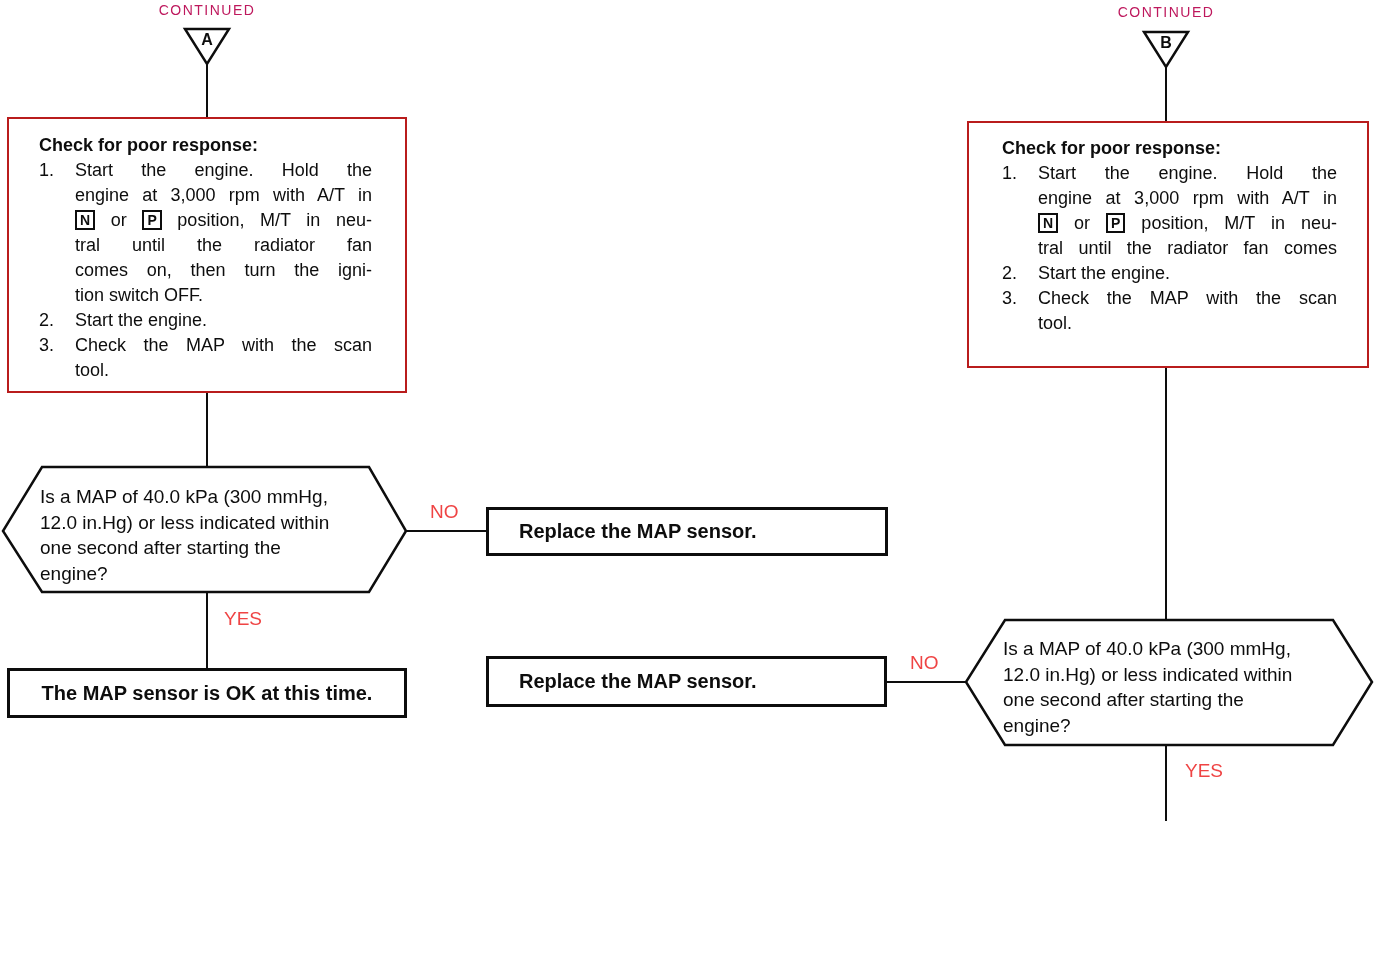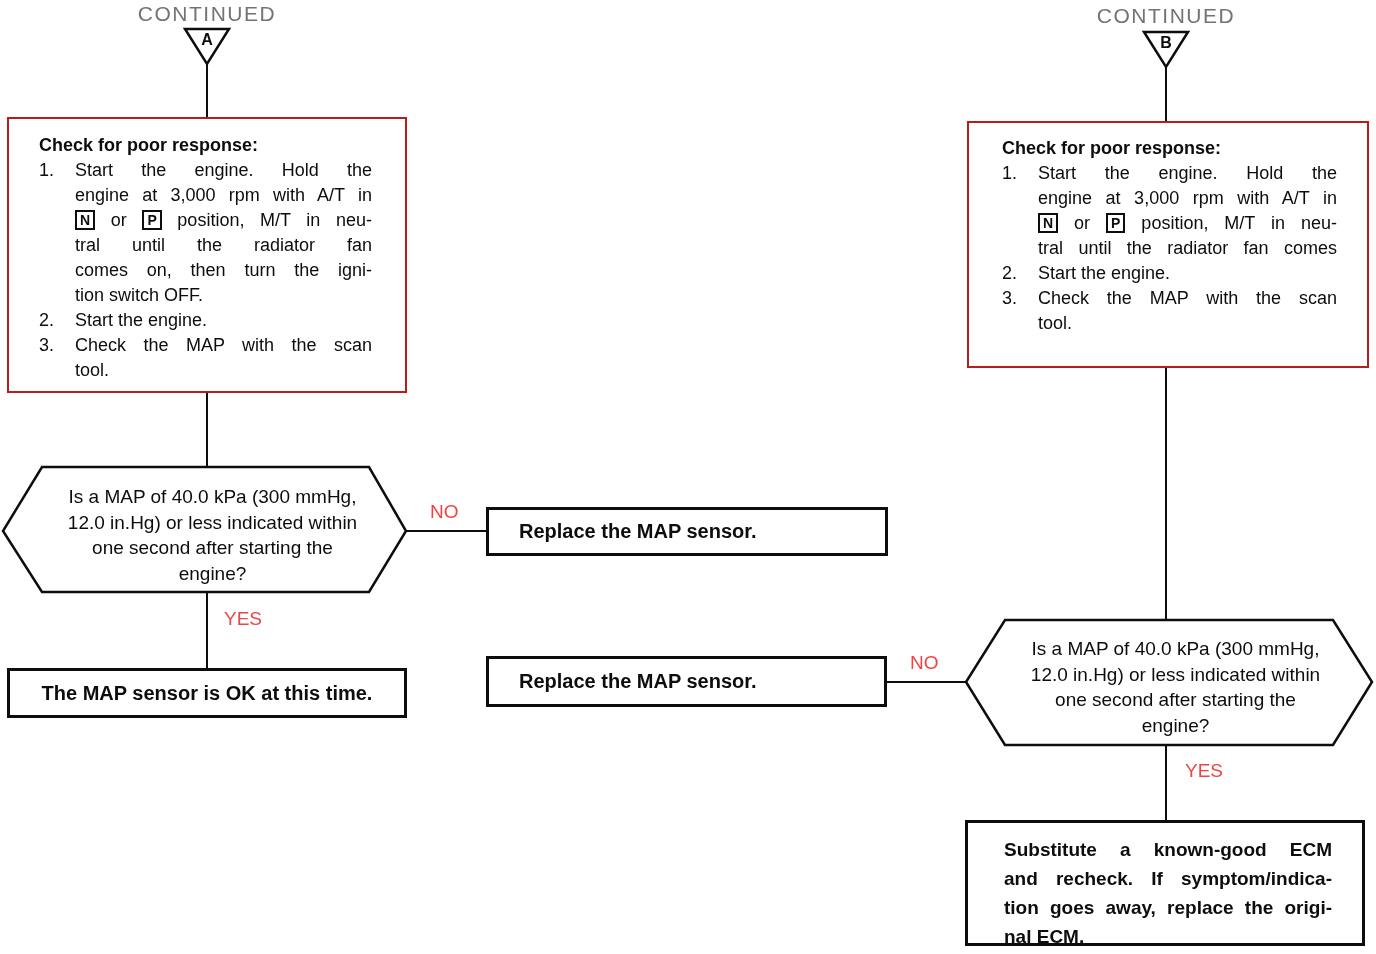--- a/index.html
+++ b/index.html
@@ -3,39 +3,39 @@
 <meta charset="utf-8">
 <style>
   html,body{margin:0;padding:0;background:#ffffff;}
   .canvas{
     position:relative;width:1376px;height:954px;background:#ffffff;
     font-family:"Liberation Sans",sans-serif;color:#0d0d0d;overflow:hidden;
   }
   .abs{position:absolute;}
   svg.wires{position:absolute;left:0;top:0;}
   .continued{
-    font-size:21px;letter-spacing:1.5px;text-align:center;color:#737373;
+    font-size:14px;letter-spacing:1.5px;text-align:center;color:#be185d;
   }
   .tri-letter{font-size:16px;font-weight:bold;text-align:center;}
   .procbox{
     border:2px solid #b91c1c;background:#ffffff;box-sizing:border-box;
     font-size:18px;line-height:25px;
   }
   .procbox .inner{padding:14px 33px 0 30px;}
   .procbox .title{font-weight:bold;}
   .nitem{display:flex;}
   .nitem .num{width:36px;flex:0 0 36px;}
   .nitem .nbody{flex:1 1 auto;}
   .jl{text-align:justify;text-align-last:justify;}
   .boxed{
     display:inline-block;border:2px solid #0d0d0d;font-weight:bold;
     font-size:14px;line-height:16px;padding:0 3px;vertical-align:1px;
   }
   .question{
-    font-size:19px;line-height:25.5px;color:#0d0d0d;text-align:center;
+    font-size:19px;line-height:25.5px;color:#0d0d0d;
   }
   .actionbox{
     border:3px solid #0d0d0d;background:#ffffff;box-sizing:border-box;
     display:flex;align-items:center;font-weight:bold;font-size:20px;
   }
   .actionbox.padleft{justify-content:flex-start;padding-left:30px;text-align:right;}
   .actionbox.centered{justify-content:center;}
   .branch-label{font-size:19px;color:#ef4444;}
   .ecmbox{
     border:3px solid #0d0d0d;background:#ffffff;box-sizing:border-box;
@@ -164,22 +164,14 @@
     </div>
 
   <div class="abs branch-label" style="left:910px;top:652px;">NO</div>
 
   <div class="abs actionbox padleft" style="left:486px;top:656px;width:401px;height:51px;">
     <span>Replace the MAP sensor.</span>
   </div>
 
   <div class="abs branch-label" style="left:1185px;top:760px;">YES</div>
 
-  <div class="abs ecmbox" style="left:965px;top:820px;width:400px;height:126px;">
-    <div class="inner">
-        <div class="ln jl">Substitute a known-good ECM</div>
-        <div class="ln jl">and recheck. If symptom/indica-</div>
-        <div class="ln jl">tion goes away, replace the origi-</div>
-        <div class="ln">nal ECM.</div>
-      </div>
-  </div>
 
 </div>
 
 </body></html>

